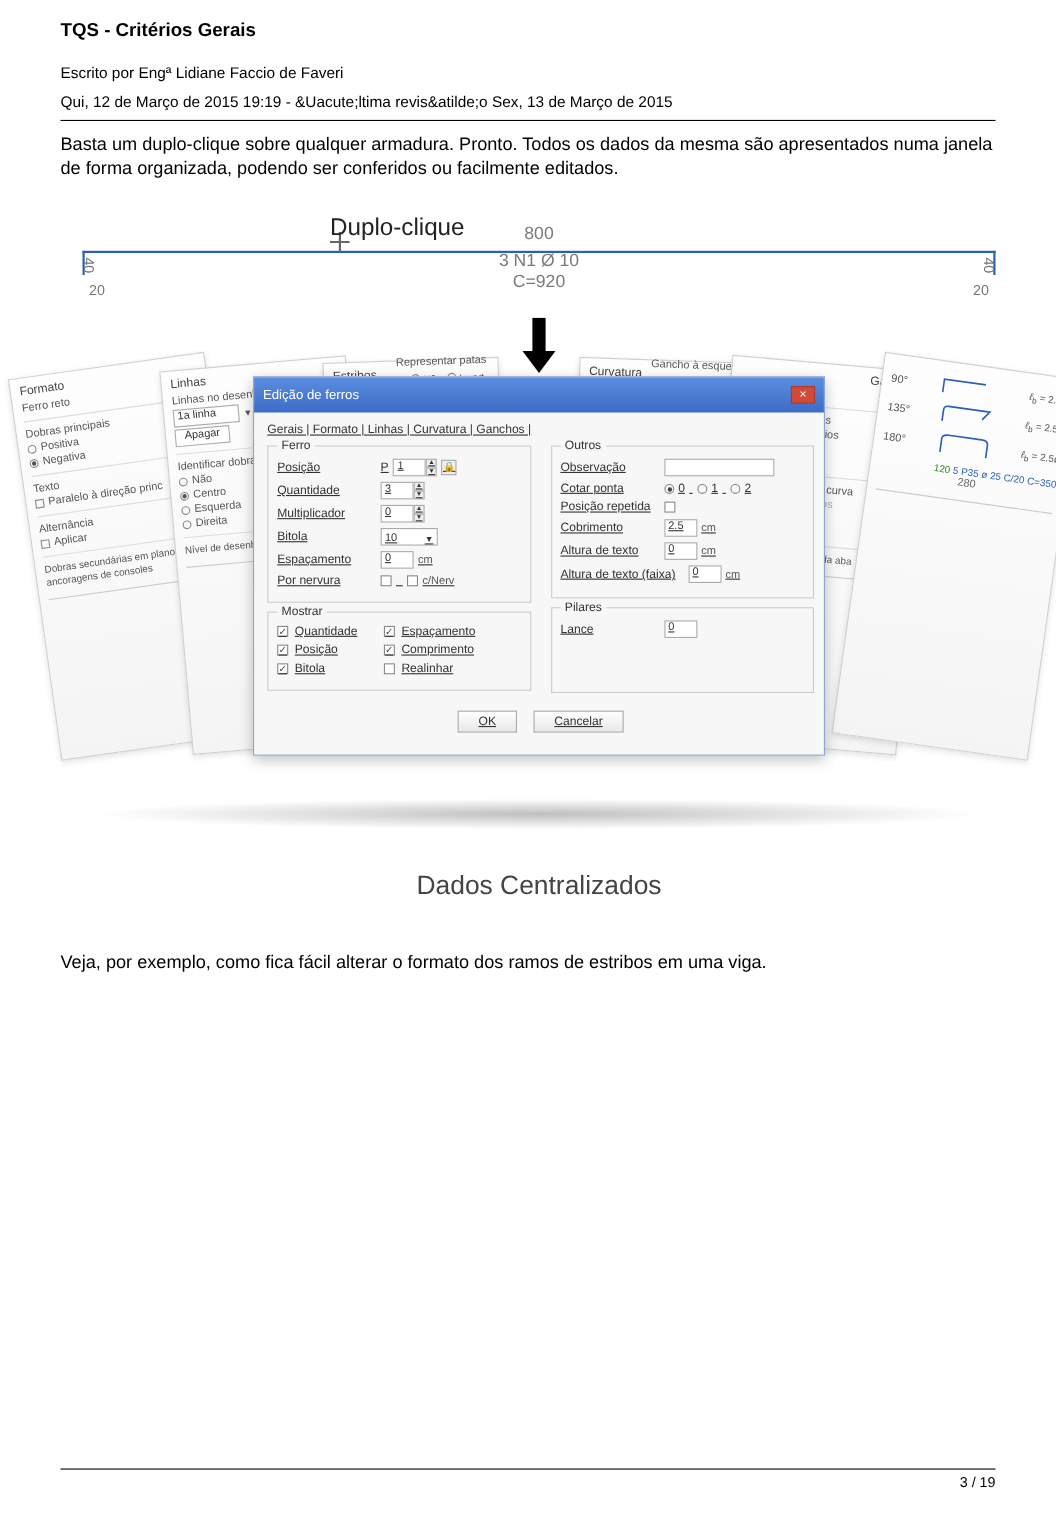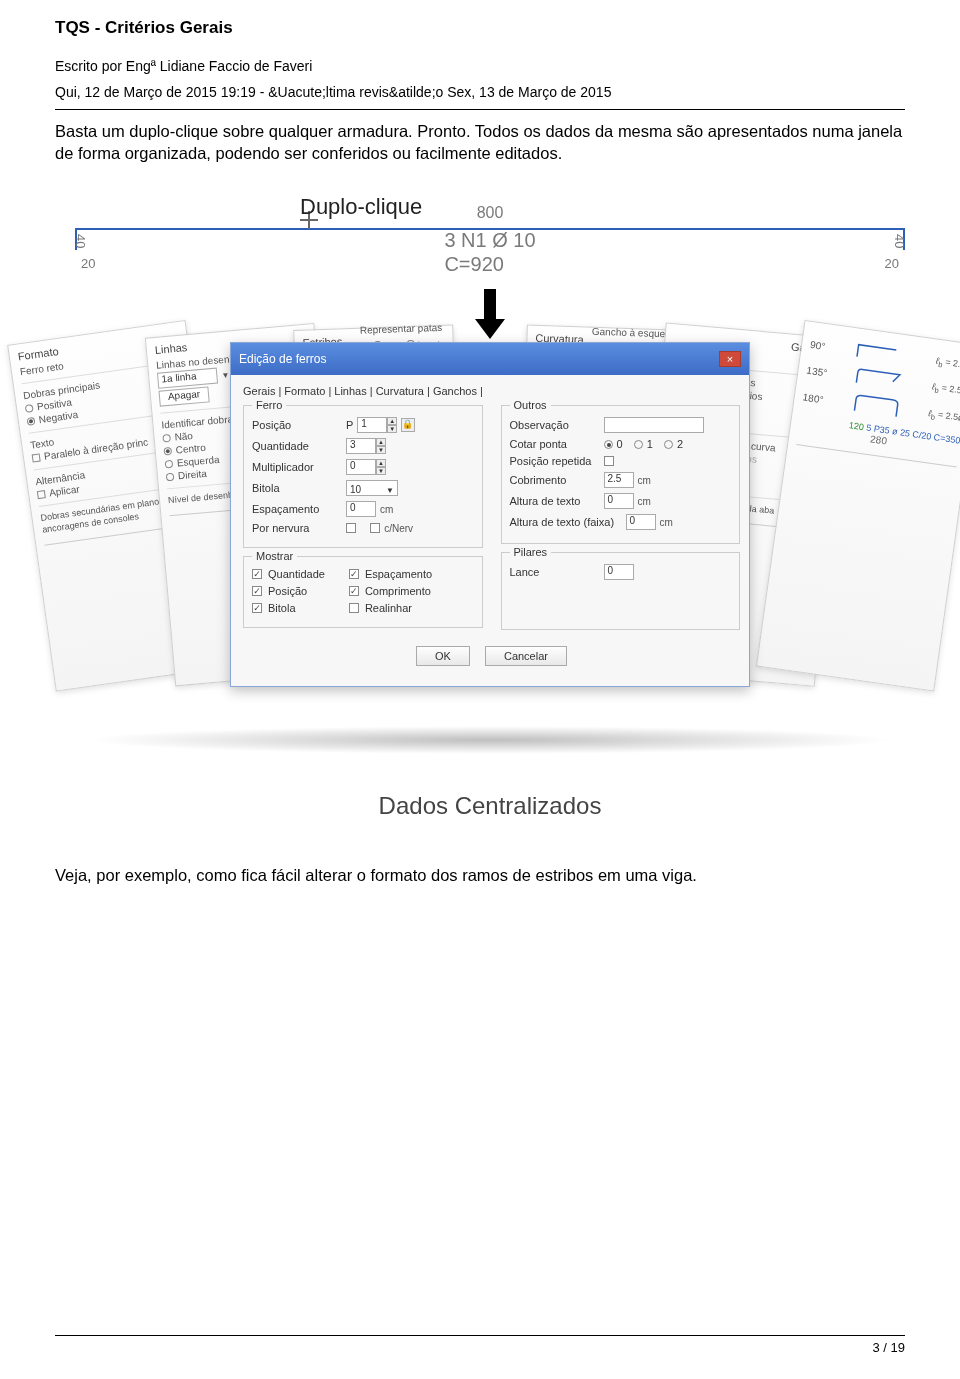--- a/index.html
+++ b/index.html
@@ -102,23 +102,23 @@
     transform: translateX(-50%);
     font-size: 16px;
     color: #7a7a7a;
     text-align: right;
   }
   .txt-n1 {
     position: absolute;
     top: 24px;
     left: 50%;
     transform: translateX(-50%);
-    font-size: 20px;
+    font-size: 16px;
     color: #7a7a7a;
-    text-align: left;
+    text-align: center;
     line-height: 1.2;
   }
   .txt-40l { position: absolute; left: -2px; top: 30px; font-size: 13px; color: #777; writing-mode: vertical-rl; }
   .txt-40r { position: absolute; right: -2px; top: 30px; font-size: 13px; color: #777; writing-mode: vertical-rl; }
   .txt-20l { position: absolute; left: 6px; top: 52px; font-size: 13px; color: #777; }
   .txt-20r { position: absolute; right: 6px; top: 52px; font-size: 13px; color: #777; }
 
   .big-arrow {
     position: absolute;
     top: 95px;
@@ -206,21 +206,21 @@
   }
   .dialog-title .close {
     background: #d04a3a;
     color: #fff;
     width: 22px; height: 16px;
     font-size: 11px;
     display: flex; align-items:center; justify-content:center;
     border: 1px solid #a83b2f;
     cursor: pointer;
   }
-  .dialog-body { padding: 10px 9px 8px 12px; }
+  .dialog-body { padding: 10px 9px 8px 12px; text-decoration: underline; }
   .tabs { font-size: 11px; color: #333; margin-bottom: 8px; }
   .cols { display: flex; gap: 18px; }
   .col { flex: 1; }
   .fs {
     border: 1px solid #ccc;
     padding: 6px 8px 8px 8px;
     position: relative;
     margin-bottom: 8px;
   }
   .fs-legend {

